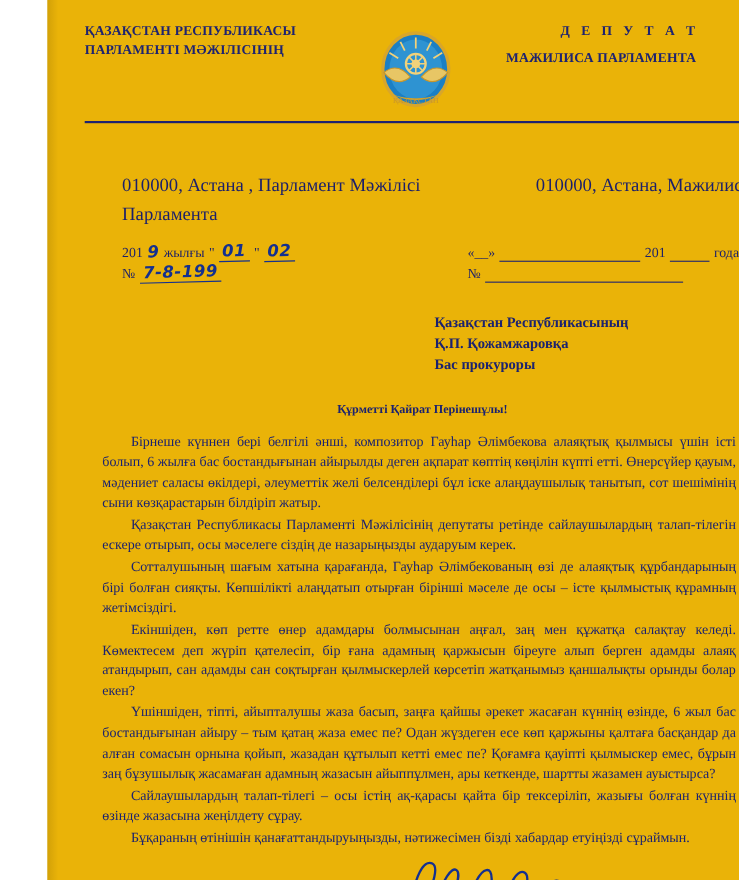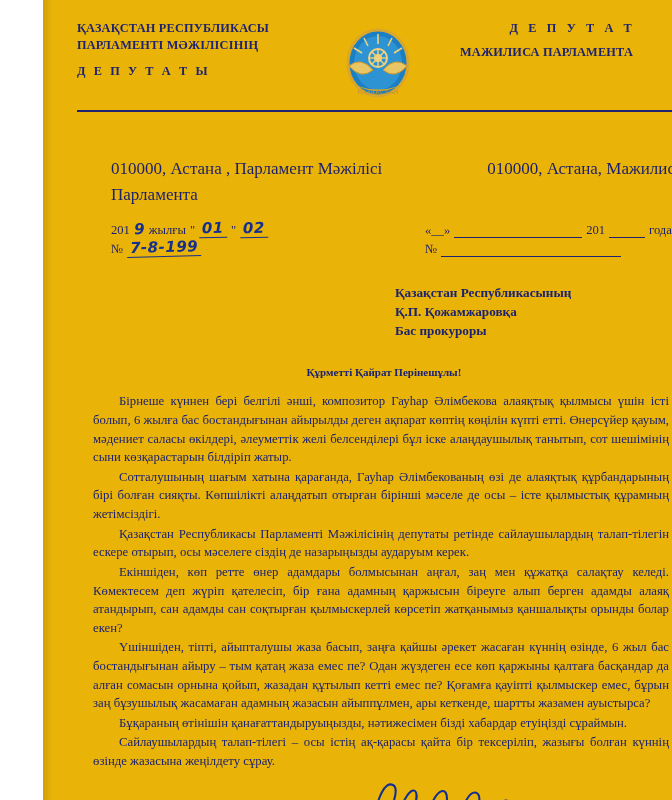--- a/index.html
+++ b/index.html
@@ -202,21 +202,20 @@
 <body>
 
 <div class="page">
   <div class="edge-shadow"></div>
   <div class="edge-shadow-r"></div>
 
   <div class="letterhead">
     <div class="lh-col left">
       <div>ҚАЗАҚСТАН РЕСПУБЛИКАСЫ</div>
       <div>ПАРЛАМЕНТІ МӘЖІЛІСІНІҢ</div>
-      <div class="lh-line-spaced">Д Е П У Т А Т Ы</div>
     </div>
 
     <div class="emblem">
       <svg viewBox="0 0 86 80" width="86" height="80" xmlns="http://www.w3.org/2000/svg">
         <ellipse cx="43" cy="41" rx="30" ry="33" fill="#1b7fc4" stroke="#d8a62a" stroke-width="3"></ellipse>
         <ellipse cx="43" cy="41" rx="24" ry="27" fill="#2e93d2"></ellipse>
 
         <circle cx="43" cy="36" r="9" fill="none" stroke="#f2d27a" stroke-width="2"></circle>
         <circle cx="43" cy="36" r="4" fill="#f2d27a"></circle>
         <g stroke="#f2d27a" stroke-width="1.4">
@@ -294,26 +293,26 @@
   <div class="recipient">
     <div>Қазақстан Республикасының</div>
     <div>Қ.П. Қожамжаровқа</div>
     <div>Бас прокуроры</div>
   </div>
 
   <div class="salutation">Құрметті Қайрат Перінешұлы!</div>
 
   <div class="body-text">
     <p>Бірнеше күннен бері белгілі әнші, композитор Гауһар Әлімбекова алаяқтық қылмысы үшін істі болып, 6 жылға бас бостандығынан айырылды деген ақпарат көптің көңілін күпті етті. Өнерсүйер қауым, мәдениет саласы өкілдері, әлеуметтік желі белсенділері бұл іске алаңдаушылық танытып, сот шешімінің сыни көзқарастарын білдіріп жатыр.</p>
+    <p>Қазақстан Республикасы Парламенті Мәжілісінің депутаты ретінде сайлаушылардың талап-тілегін ескере отырып, осы мәселеге сіздің де назарыңызды аударуым керек.</p>
     <p>Сотталушының шағым хатына қарағанда, Гауһар Әлімбекованың өзі де алаяқтық құрбандарының бірі болған сияқты. Көпшілікті алаңдатып отырған бірінші мәселе де осы – істе қылмыстық құрамның жетімсіздігі.</p>
-    <p>Қазақстан Республикасы Парламенті Мәжілісінің депутаты ретінде сайлаушылардың талап-тілегін ескере отырып, осы мәселеге сіздің де назарыңызды аударуым керек.</p>
     <p>Екіншіден, көп ретте өнер адамдары болмысынан аңғал, заң мен құжатқа салақтау келеді. Көмектесем деп жүріп қателесіп, бір ғана адамның қаржысын біреуге алып берген адамды алаяқ атандырып, сан адамды сан соқтырған қылмыскерлей көрсетіп жатқанымыз қаншалықты орынды болар екен?</p>
     <p>Үшіншіден, тіпті, айыпталушы жаза басып, заңға қайшы әрекет жасаған күннің өзінде, 6 жыл бас бостандығынан айыру – тым қатаң жаза емес пе? Одан жүздеген есе көп қаржыны қалтаға басқандар да алған сомасын орнына қойып, жазадан құтылып кетті емес пе? Қоғамға қауіпті қылмыскер емес, бұрын заң бұзушылық жасамаған адамның жазасын айыппұлмен, ары кеткенде, шартты жазамен ауыстырса?</p>
+    <p>Сайлаушылардың талап-тілегі – осы істің ақ-қарасы қайта бір тексеріліп, жазығы болған күннің өзінде жазасына жеңілдету сұрау.</p>
     <p>Бұқараның өтінішін қанағаттандыруыңызды, нәтижесімен бізді хабардар етуіңізді сұраймын.</p>
-    <p>Сайлаушылардың талап-тілегі – осы істің ақ-қарасы қайта бір тексеріліп, жазығы болған күннің өзінде жазасына жеңілдету сұрау.</p>
   </div>
 
   <div class="sig-row">
     <div class="signature-glyph">
       <svg viewBox="0 0 210 66" width="210" height="66" xmlns="http://www.w3.org/2000/svg">
         <g fill="none" stroke="#14308f" stroke-width="2.1" stroke-linecap="round">
           <path d="M18 52 C 22 24, 30 8, 38 12 C 46 16, 34 40, 30 52 C 27 60, 34 58, 40 46 C 46 34, 54 14, 60 18 C 66 22, 54 44, 58 50 C 62 56, 72 40, 78 28 C 84 16, 92 14, 92 26 C 92 38, 84 50, 90 52 C 96 54, 106 36, 112 26 C 118 16, 126 18, 124 30 C 122 42, 114 52, 120 54 C 126 56, 138 40, 146 30"></path>
           <path d="M8 46 C 40 38, 90 34, 150 34"></path>
           <path d="M146 30 C 152 24, 160 30, 154 40 C 150 47, 140 48, 136 44"></path>
         </g>

